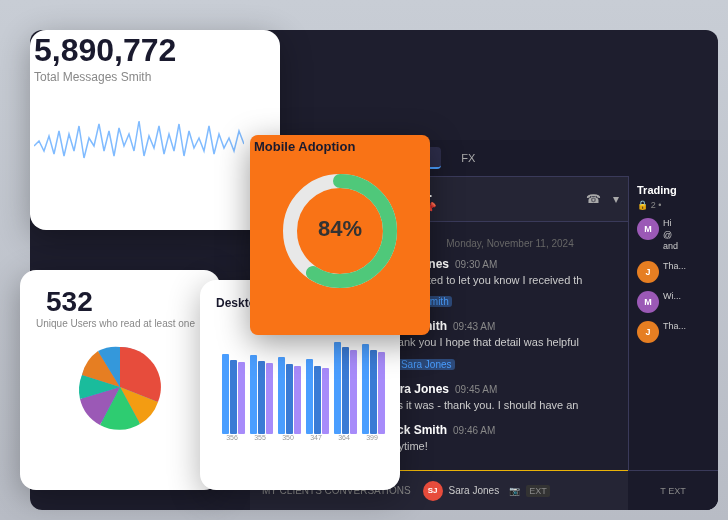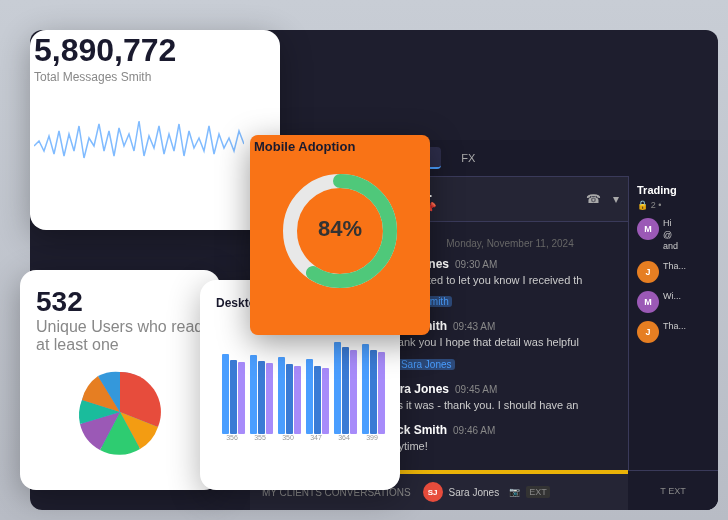--- a/index.html
+++ b/index.html
@@ -232,23 +232,24 @@
     }
     .card-bots-title {
       font-size: 13px;
       font-weight: 600;
       color: #1a1a2e;
     }
     .card-bots-num {
       font-size: 28px;
       font-weight: 700;
       color: #1a1a2e;
+      margin-left: 10px;
     }
     .card-bots-desc {
-      font-size: 16px;
+      font-size: 10px;
       color: #888;
       margin-bottom: 8px;
     }
 
     
     .card-desktop {
       position: absolute;
       top: 280px;
       left: 200px;
       width: 200px;
@@ -304,21 +305,21 @@
     }
 
     
     .bottom-clients-bar {
       position: absolute;
       bottom: 0;
       left: 220px;
       right: 90px;
       height: 40px;
       background: #252535;
-      border-top: 4px solid #eab308;
+      border-top: 1px solid #eab308;
       display: flex;
       align-items: center;
       padding: 0 12px;
       z-index: 6;
     }
     .bottom-bar-text {
       color: #888;
       font-size: 10px;
     }
     .bottom-sara {

